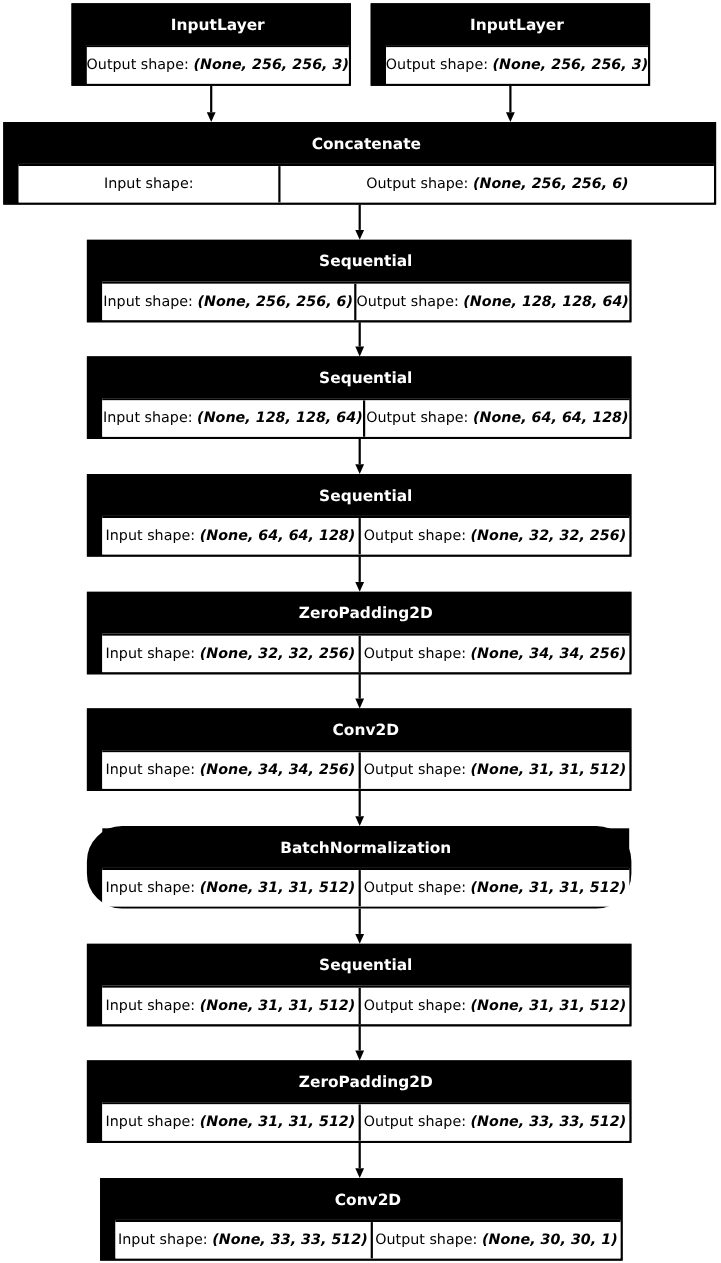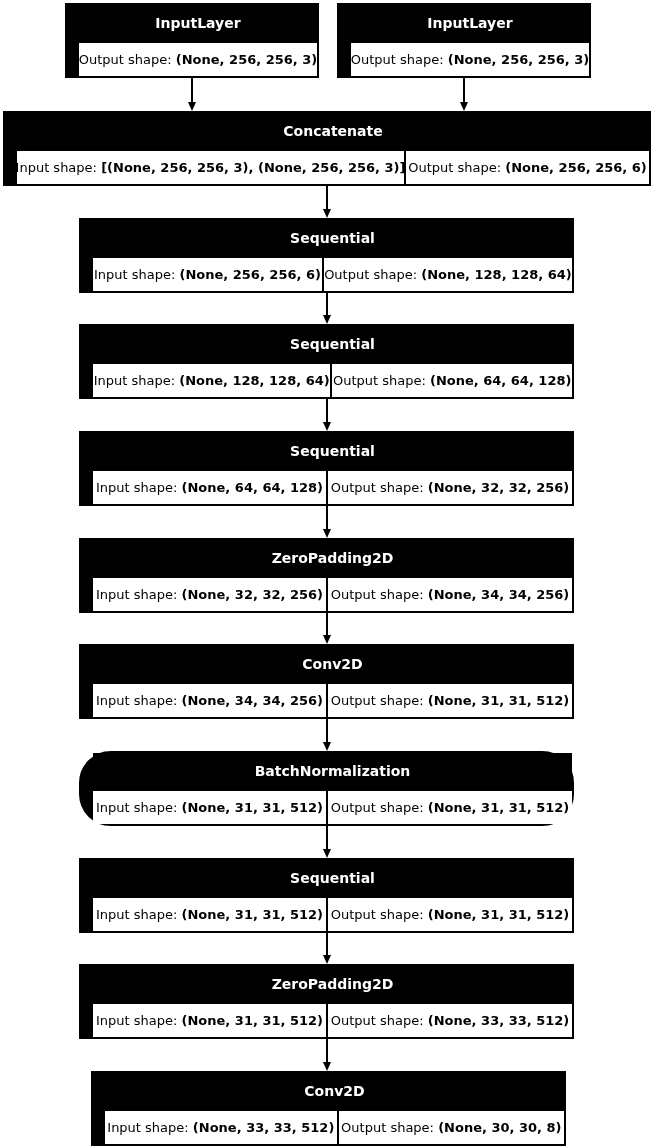--- a/index.html
+++ b/index.html
@@ -45,21 +45,21 @@
     align-items: center;
     justify-content: center;
     background: #ffffff;
     color: #000000;
     font-size: 13px;
     white-space: nowrap;
     padding: 0 8px;
     overflow: hidden;
   }
   .cell + .cell { border-left: 2px solid #000000; }
-  .cell .val { font-weight: bold; margin-left: 0.32em; }
+  .cell .val { font-weight: bold; margin-left: 0.32em; font-style: italic; }
   .arrow {
     position: absolute;
     width: 9px;
     display: flex;
     flex-direction: column;
     align-items: center;
   }
   .arrow-line { width: 2px; flex: 1 1 auto; background: #000000; }
   .arrow-head {
     width: 0; height: 0;
@@ -91,21 +91,20 @@
         <span class="val">(None, 256, 256, 3)</span>
       </div>
     </div>
   </div>
 
   <div class="node" style="left:3px;top:111px;width:648px;">
     <div class="node-header">Concatenate</div>
     <div class="node-body">
       <div class="cell">
         <span class="lbl">Input shape:</span>
-        <span class="val">[(None, 256, 256, 3), (None, 256, 256, 3)]</span>
       </div>
       <div class="cell">
         <span class="lbl">Output shape:</span>
         <span class="val">(None, 256, 256, 6)</span>
       </div>
     </div>
   </div>
 
   <div class="node" style="left:79px;top:218px;width:495px;">
     <div class="node-header">Sequential</div>
@@ -221,21 +220,21 @@
 
   <div class="node" style="left:91px;top:1071px;width:475px;">
     <div class="node-header">Conv2D</div>
     <div class="node-body">
       <div class="cell">
         <span class="lbl">Input shape:</span>
         <span class="val">(None, 33, 33, 512)</span>
       </div>
       <div class="cell">
         <span class="lbl">Output shape:</span>
-        <span class="val">(None, 30, 30, 8)</span>
+        <span class="val">(None, 30, 30, 1)</span>
       </div>
     </div>
   </div>
 
   <div class="arrow" style="left:187px;top:78px;height:33px;">
     <div class="arrow-line"></div>
     <div class="arrow-head"></div>
   </div>
   <div class="arrow" style="left:459px;top:78px;height:33px;">
     <div class="arrow-line"></div>

